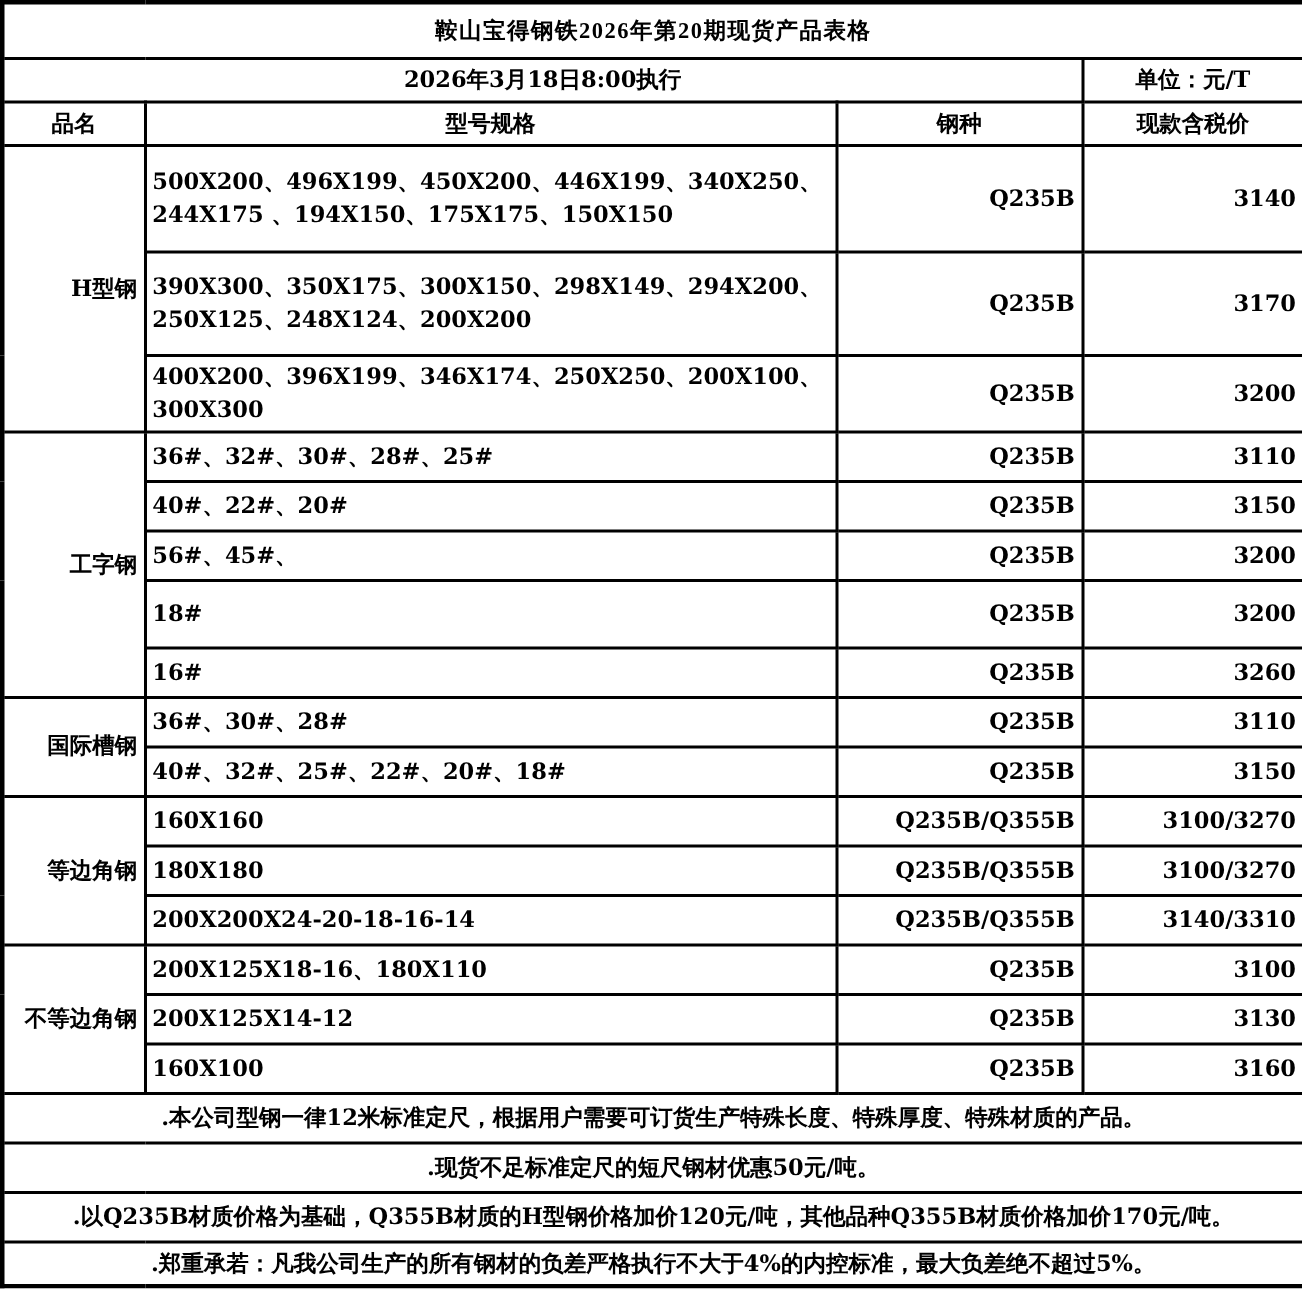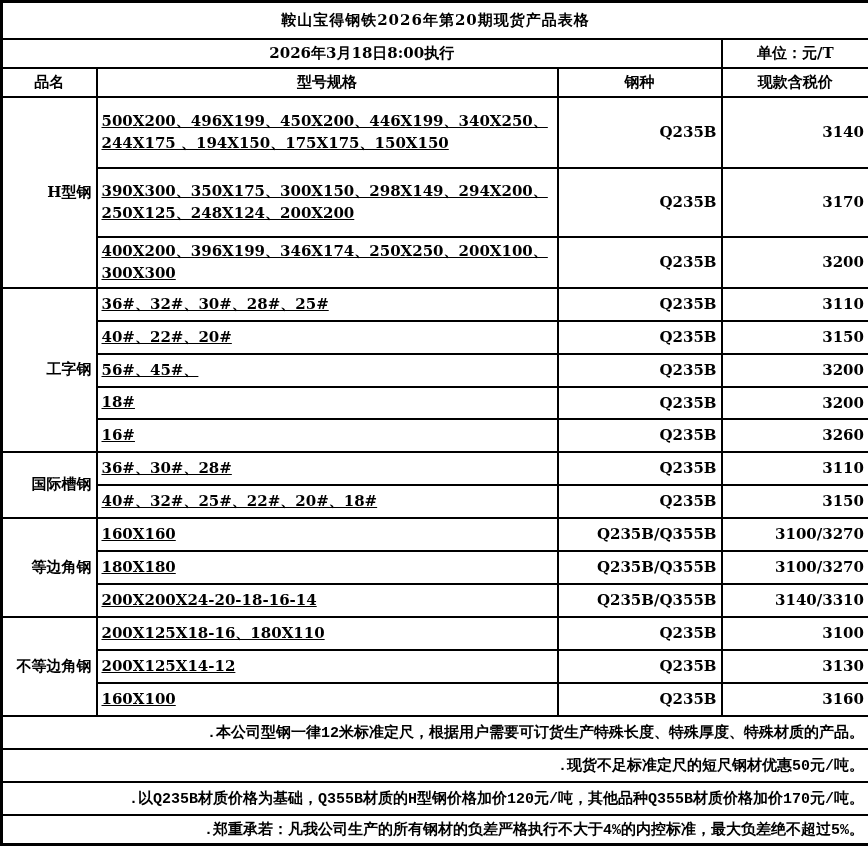--- a/index.html
+++ b/index.html
@@ -26,20 +26,21 @@
     color: #000000;
     box-sizing: border-box;
     padding: 2px 4px;
     overflow: hidden;
   }
   td.title-cell {
     text-align: center;
     font-size: 18px;
     height: 37px;
     letter-spacing: 1px;
+    font-family: Liberation Serif, serif;
   }
   td.date-cell {
     text-align: center;
     height: 29px;
   }
   td.unit-cell {
     text-align: center;
     height: 29px;
   }
   td.col-header {
@@ -48,31 +49,29 @@
   }
   td.category-cell {
     text-align: right;
     vertical-align: middle;
   }
   td.spec-cell {
     text-align: left;
     vertical-align: middle;
     line-height: 1.5;
     padding-left: 5px;
-    text-decoration: underline;
   }
   td.grade-cell, td.price-cell {
     text-align: right;
     vertical-align: middle;
   }
   td.note-cell {
-    text-align: right;
+    text-align: center;
     vertical-align: middle;
     padding-left: 1px;
-    font-family: Liberation Mono, monospace;
   }
 </style>
 </head>
 <body>
 
 <div class="sheet">
   <table class="price-table">
     <colgroup>
       <col style="width:95px">
       <col style="width:461px">
@@ -119,21 +118,21 @@
         <tr style="height: 33px;">
           <td class="spec-cell">40#、22#、20#</td>
           <td class="grade-cell">Q235B</td>
           <td class="price-cell">3150</td>
         </tr>
         <tr style="height: 33px;">
           <td class="spec-cell">56#、45#、</td>
           <td class="grade-cell">Q235B</td>
           <td class="price-cell">3200</td>
         </tr>
-        <tr style="height: 32px; margin-top: 44px;">
+        <tr style="height: 45px; margin-top: 44px;">
           <td class="spec-cell">18#</td>
           <td class="grade-cell">Q235B</td>
           <td class="price-cell">3200</td>
         </tr>
         <tr style="height: 33px;">
           <td class="spec-cell">16#</td>
           <td class="grade-cell">Q235B</td>
           <td class="price-cell">3260</td>
         </tr>
         <tr style="height: 33px;">

